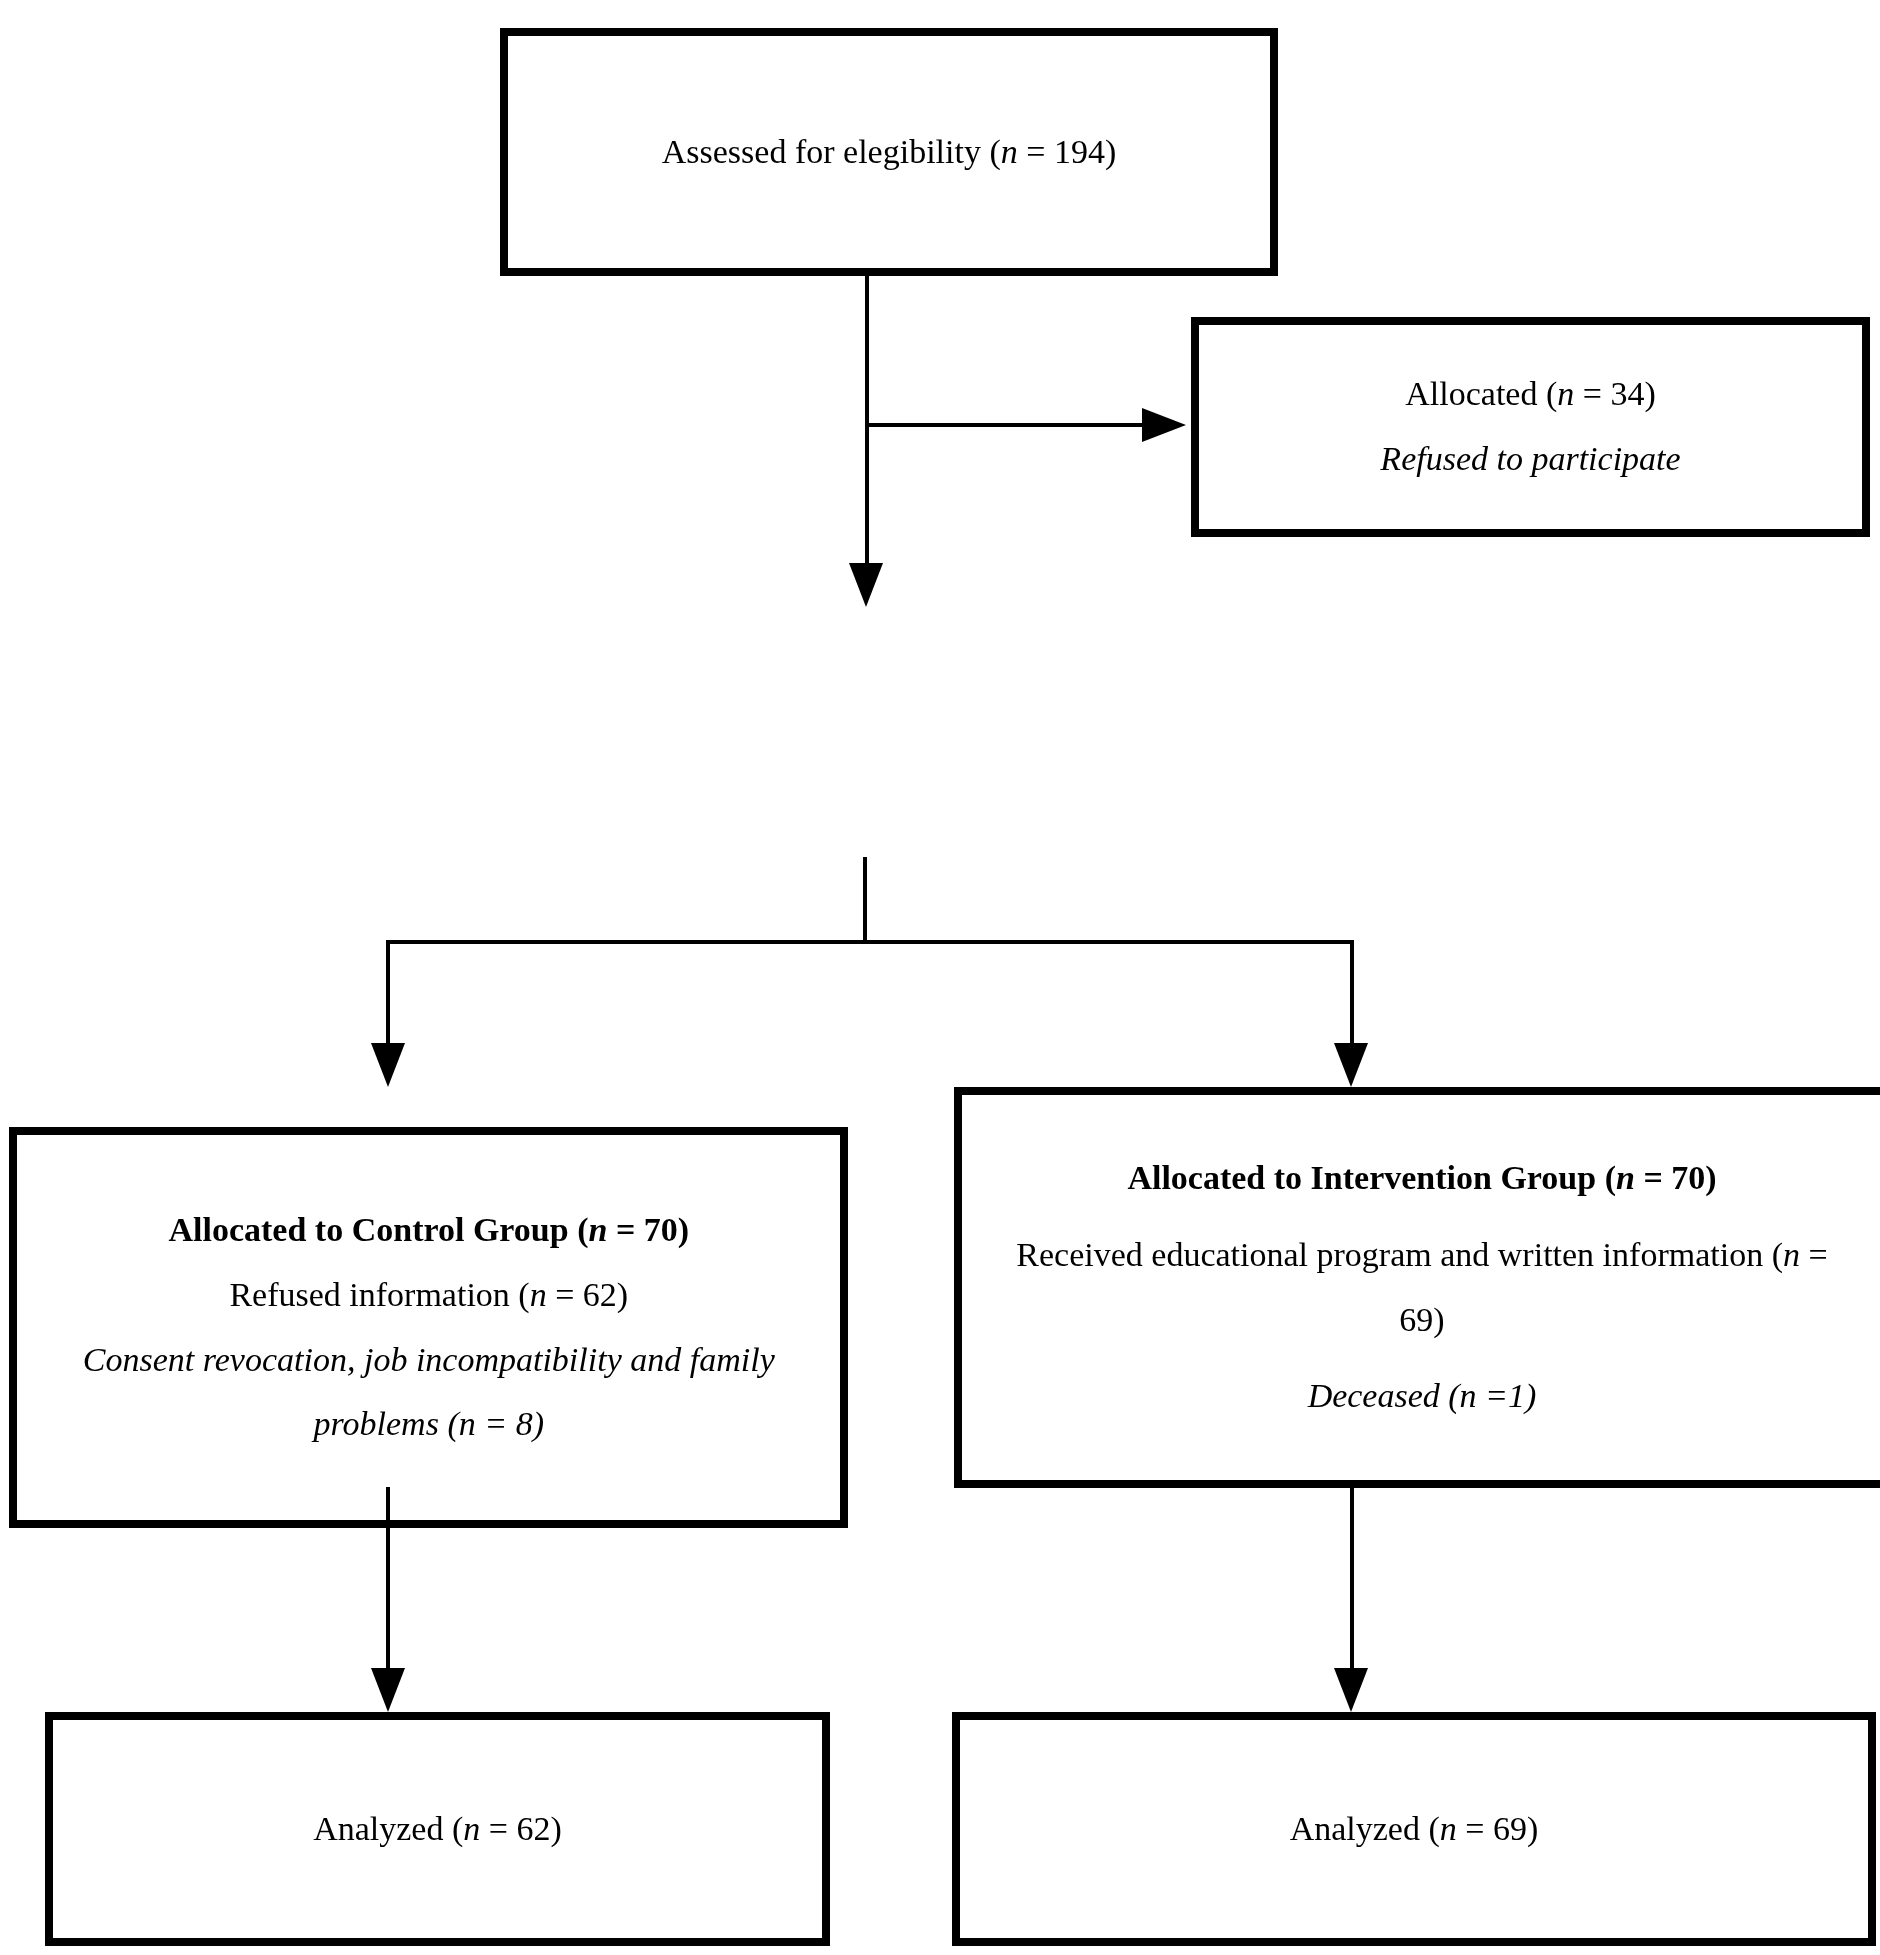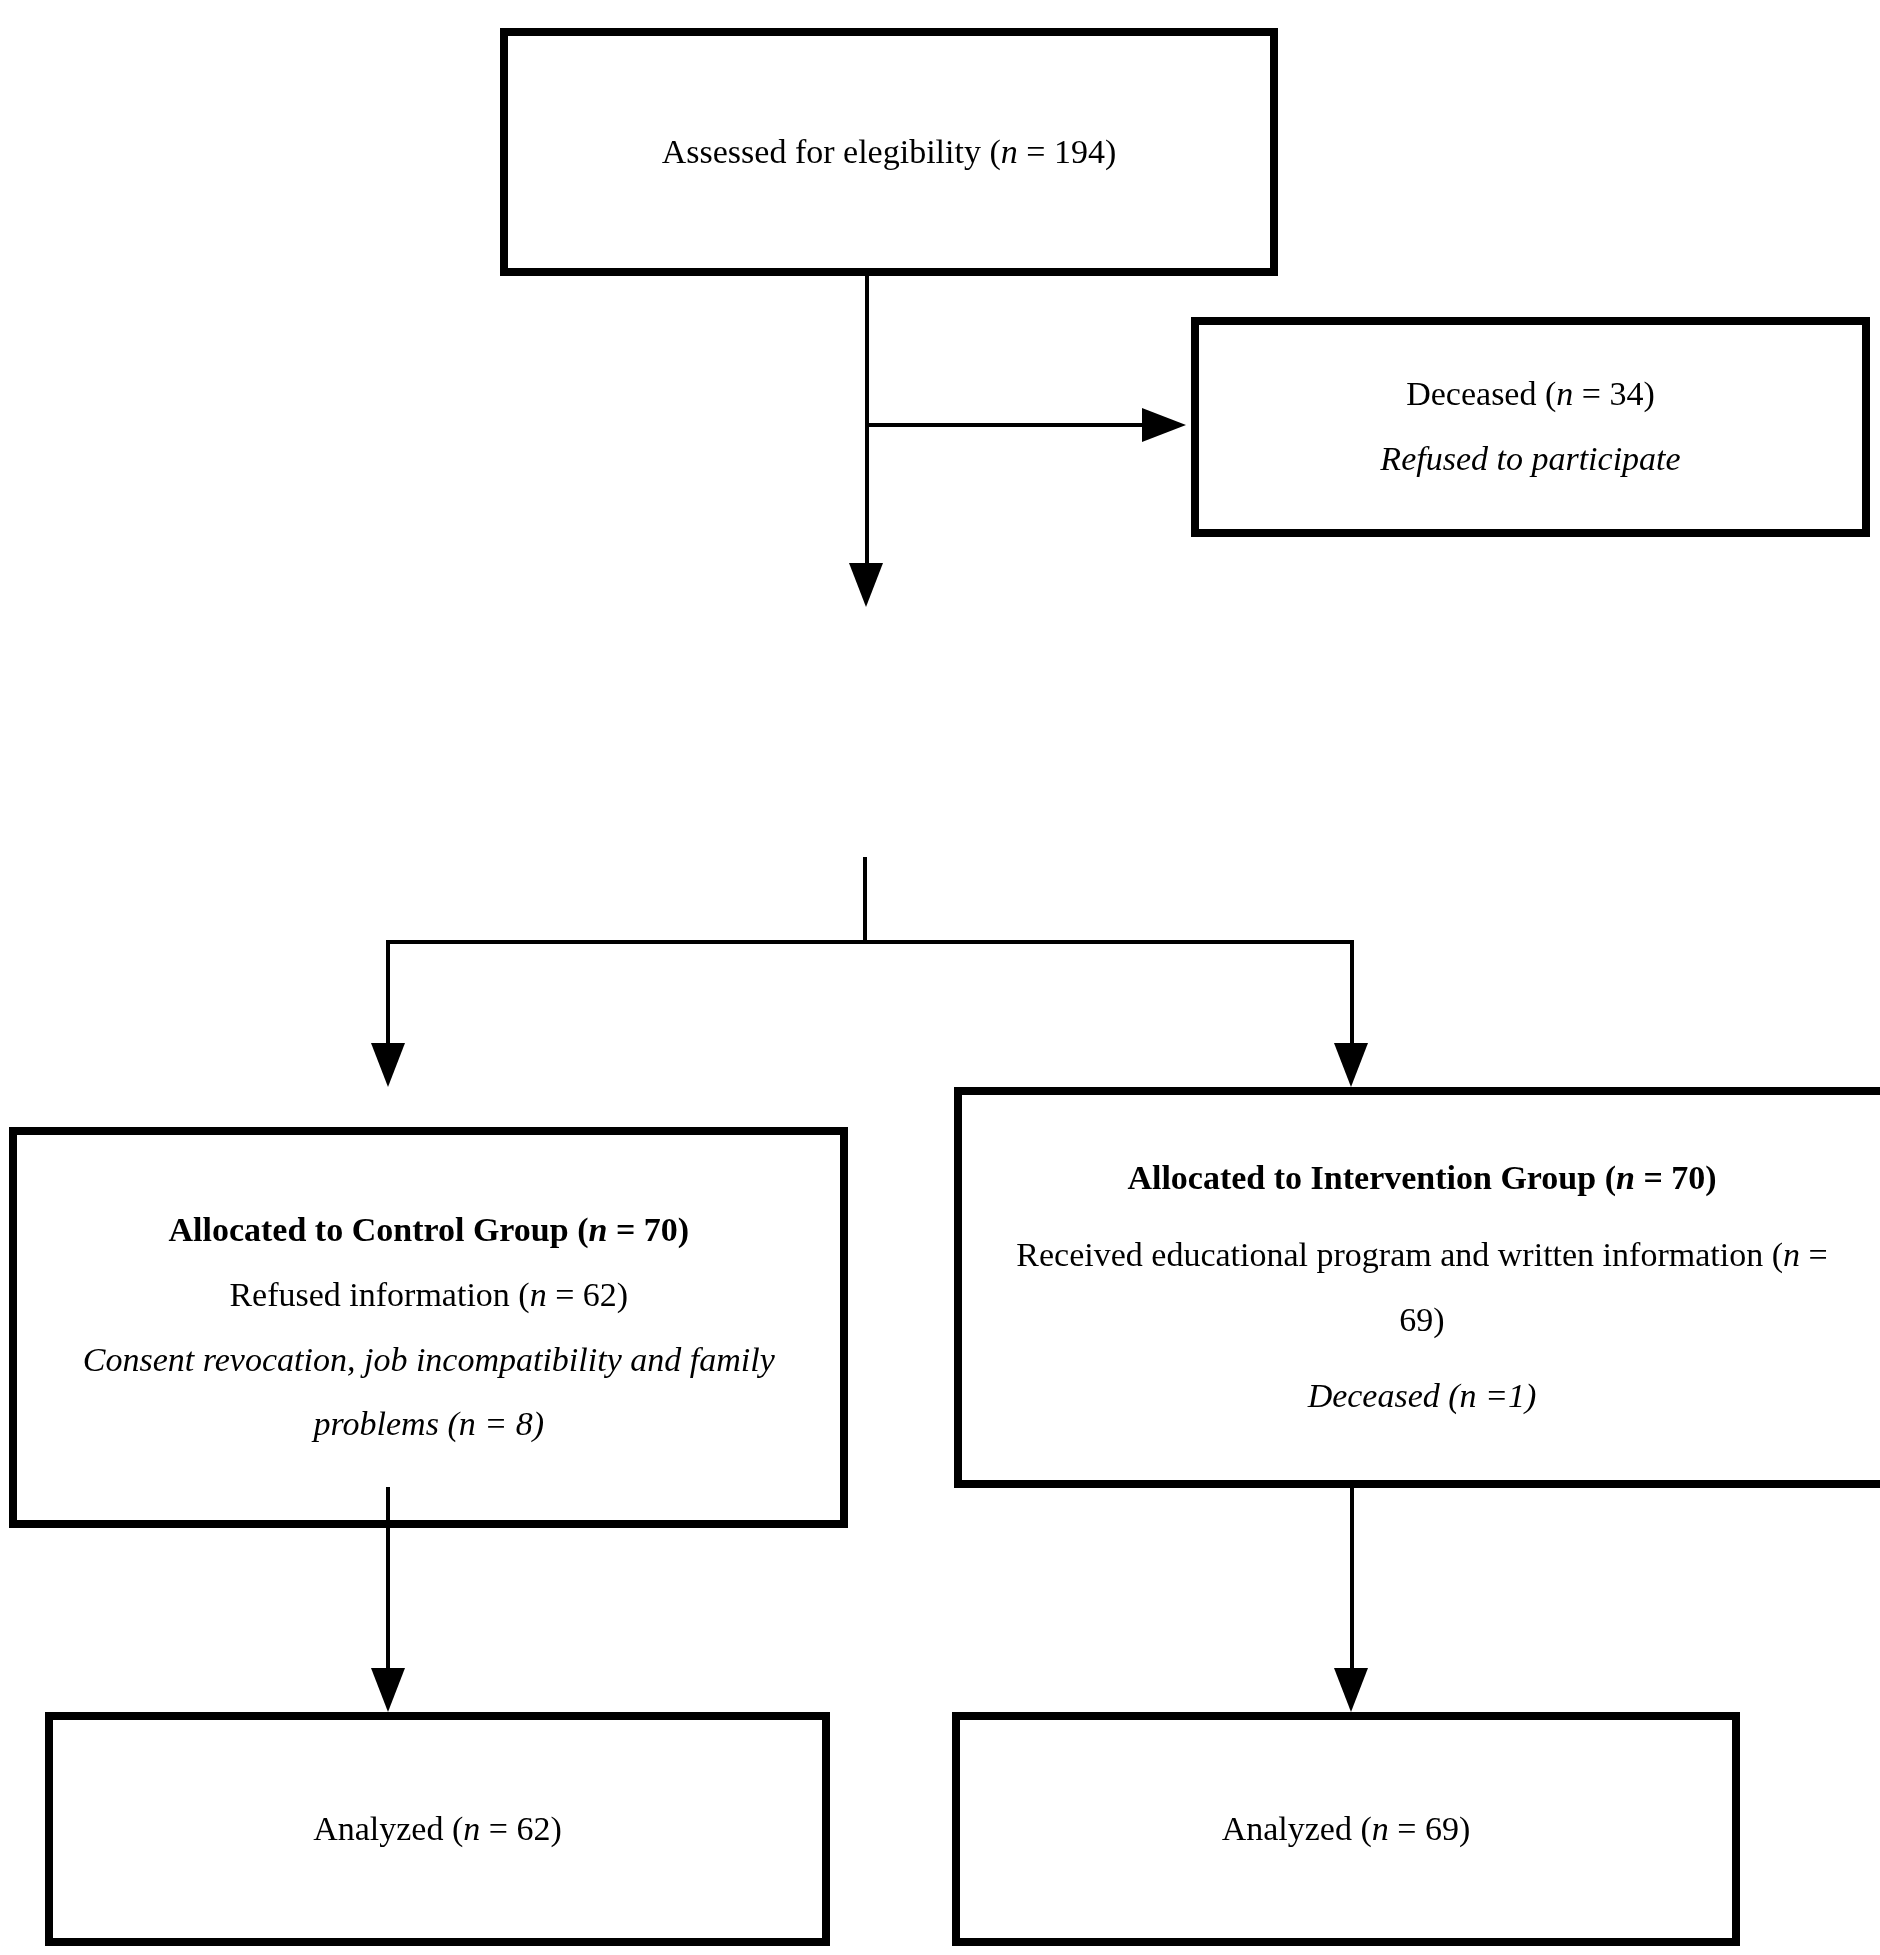--- a/index.html
+++ b/index.html
@@ -47,42 +47,42 @@
 </head>
 <body>
 
 <div class="page">
 
   <div class="box" style="left:500px; top:28px; width:778px; height:248px;">
     <div><span>Assessed for elegibility (</span><span class="it">n</span><span> = 194)</span></div>
   </div>
 
   <div class="box" style="left:1191px; top:317px; width:679px; height:220px;">
-    <div><span>Deceased (</span><span class="it">n</span><span> = 34)</span></div>
+    <div><span>Allocated (</span><span class="it">n</span><span> = 34)</span></div>
     <div class="it">Refused to participate</div>
   </div>
 
 
   <div class="box" style="left:9.3px; top:1087px; width:839px; height:401px;margin-top:40px;">
     <div class="bold"><span>Allocated to Control Group (</span><span class="it">n</span><span> = 70)</span></div>
     <div><span>Refused information (</span><span class="it">n</span><span> = 62)</span></div>
     <div class="it">Consent revocation, job incompatibility and family problems (n = 8)</div>
   </div>
 
   <div class="box" style="left:954px; top:1087px; width:936px; height:401px;gap:12px;">
     <div class="bold"><span>Allocated to Intervention Group (</span><span class="it">n</span><span> = 70)</span></div>
     <div><span>Received educational program and written information (</span><span class="it">n</span><span> = 69)</span></div>
     <div class="it">Deceased (n =1)</div>
   </div>
 
   <div class="box" style="left:45px; top:1712px; width:785px; height:234px;">
     <div><span>Analyzed (</span><span class="it">n</span><span> = 62)</span></div>
   </div>
 
-  <div class="box" style="left:952px; top:1712px; width:788px; height:234px;">
+  <div class="box" style="left:952px; top:1712px; width:924px; height:234px;">
     <div><span>Analyzed (</span><span class="it">n</span><span> = 69)</span></div>
   </div>
 
   <div class="vline" style="left:865px; top:276px; width:4.2px; height:290px;"></div>
   <div class="arrow-down" style="left:849px; top:563px;"></div>
 
   <div class="hline" style="left:865px; top:423px; width:278px; height:4.2px;"></div>
   <div class="arrow-right" style="left:1142px; top:408px;"></div>
 
   <div class="vline" style="left:863px; top:857px; width:4.2px; height:84px;"></div>

